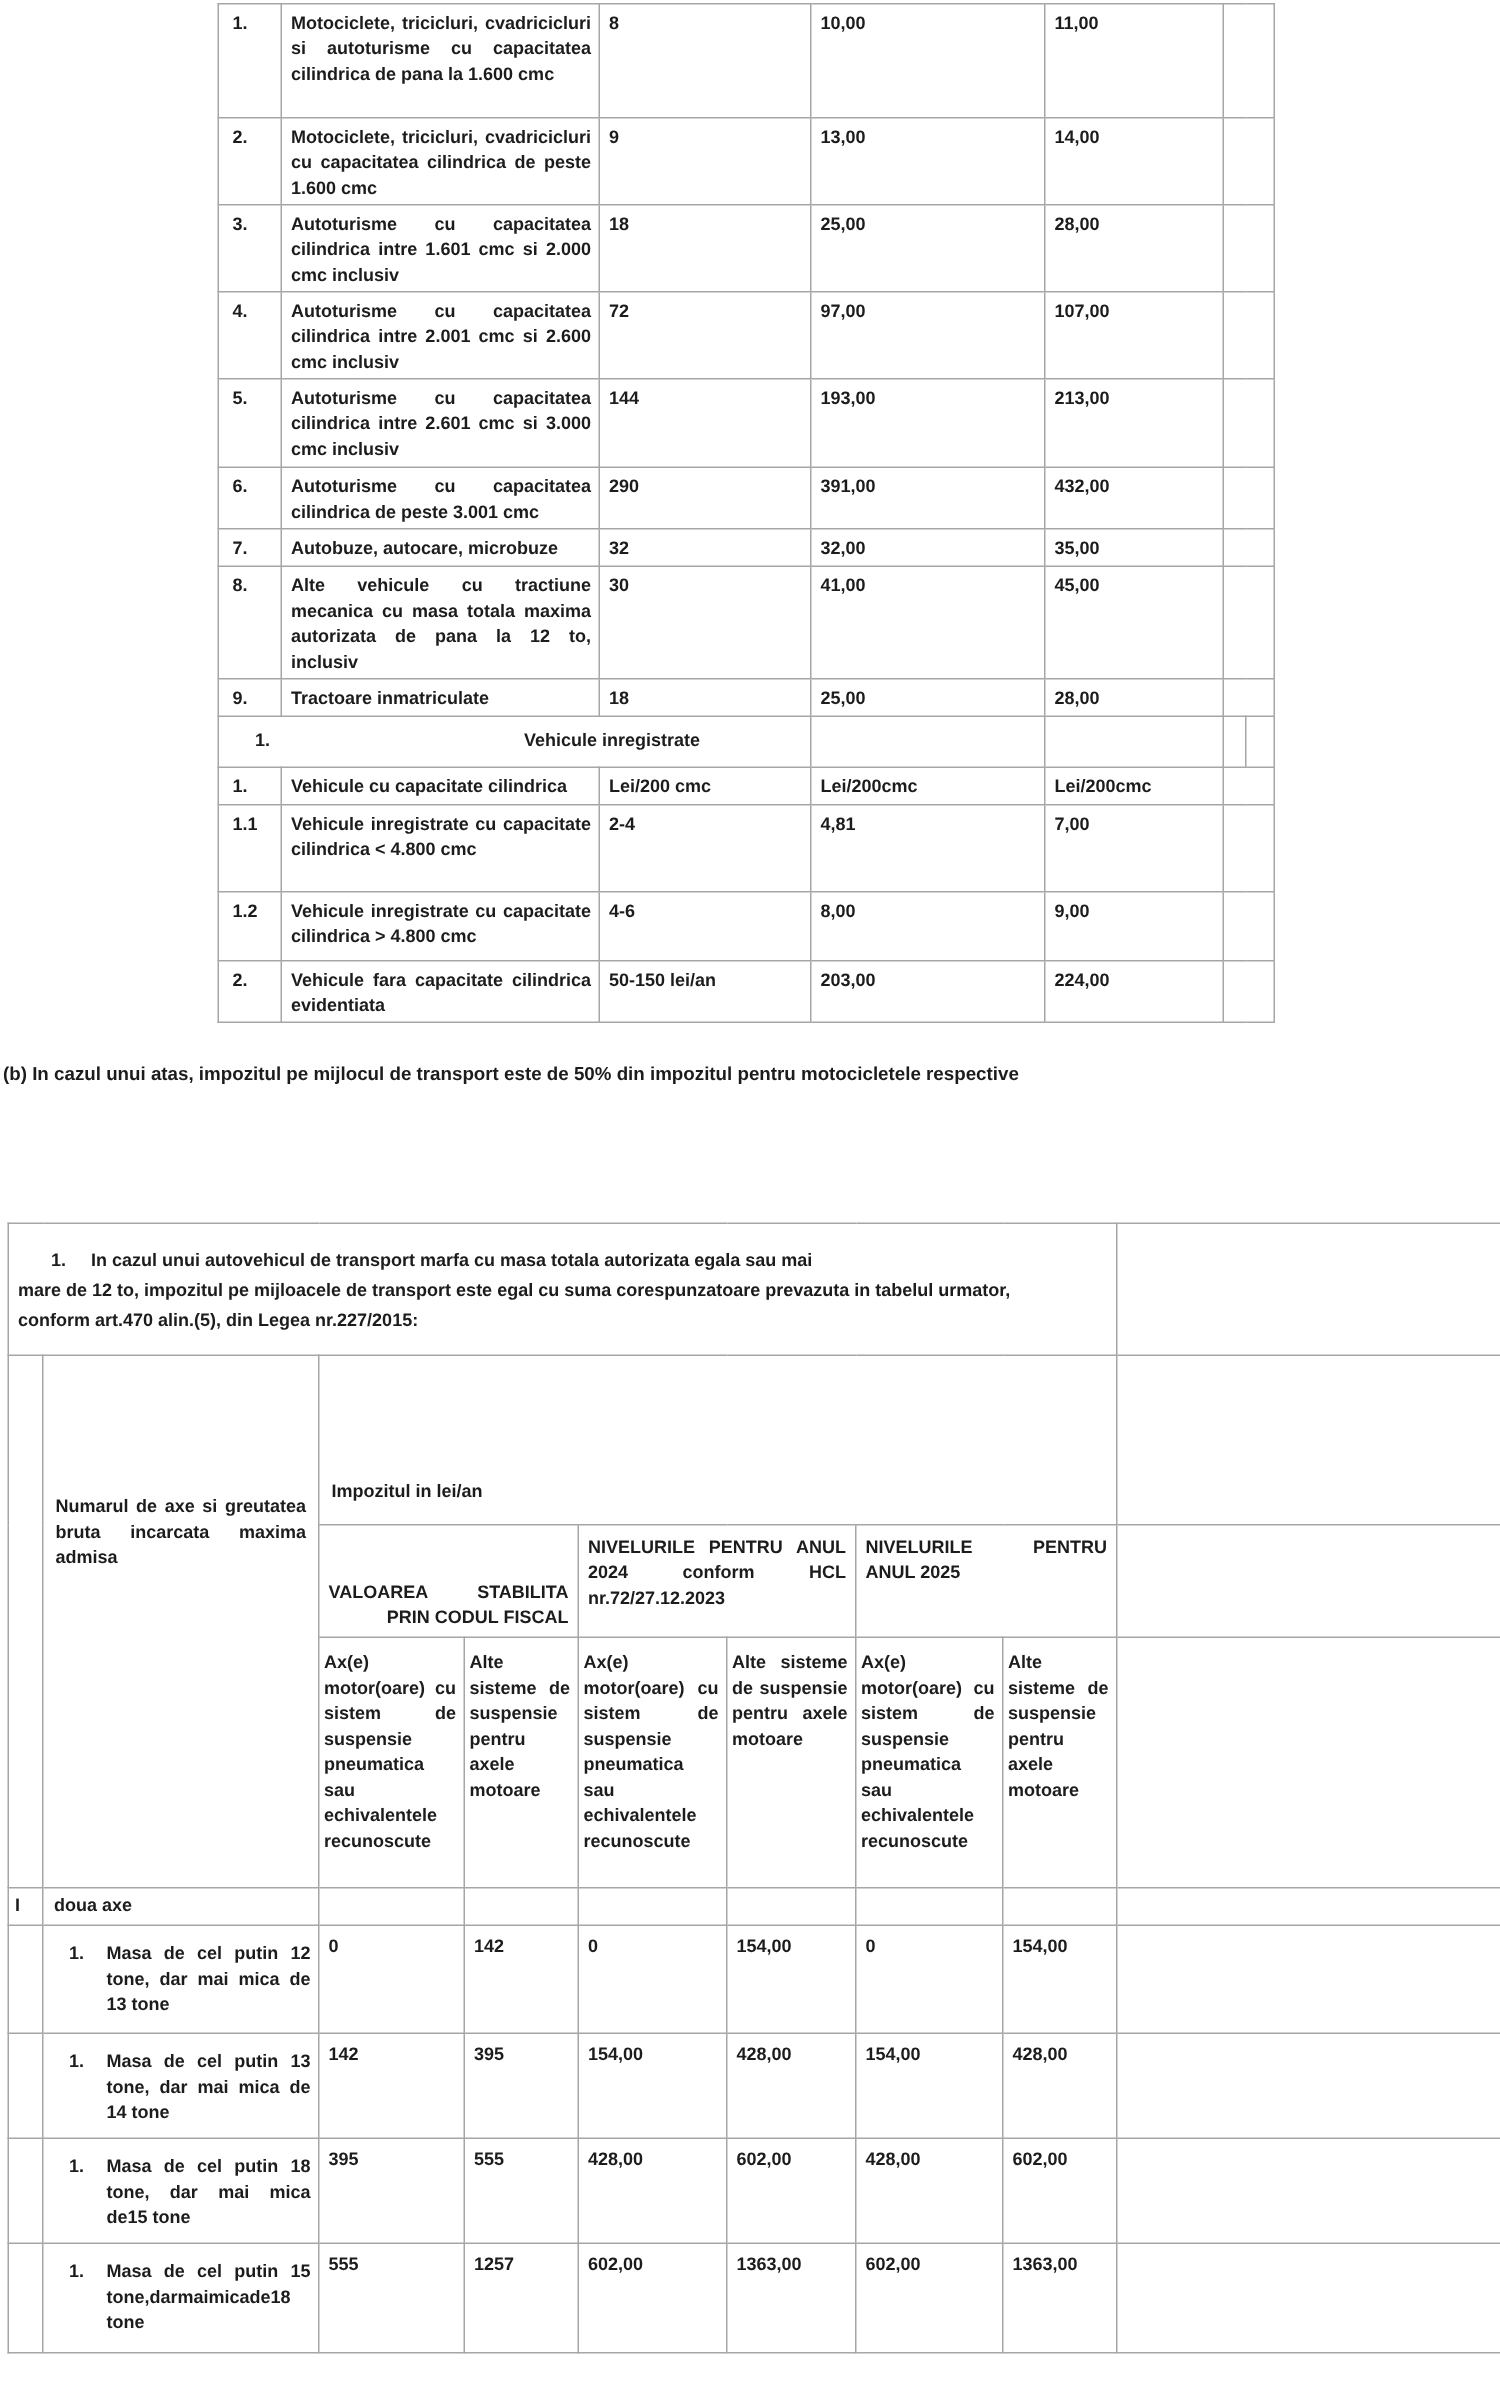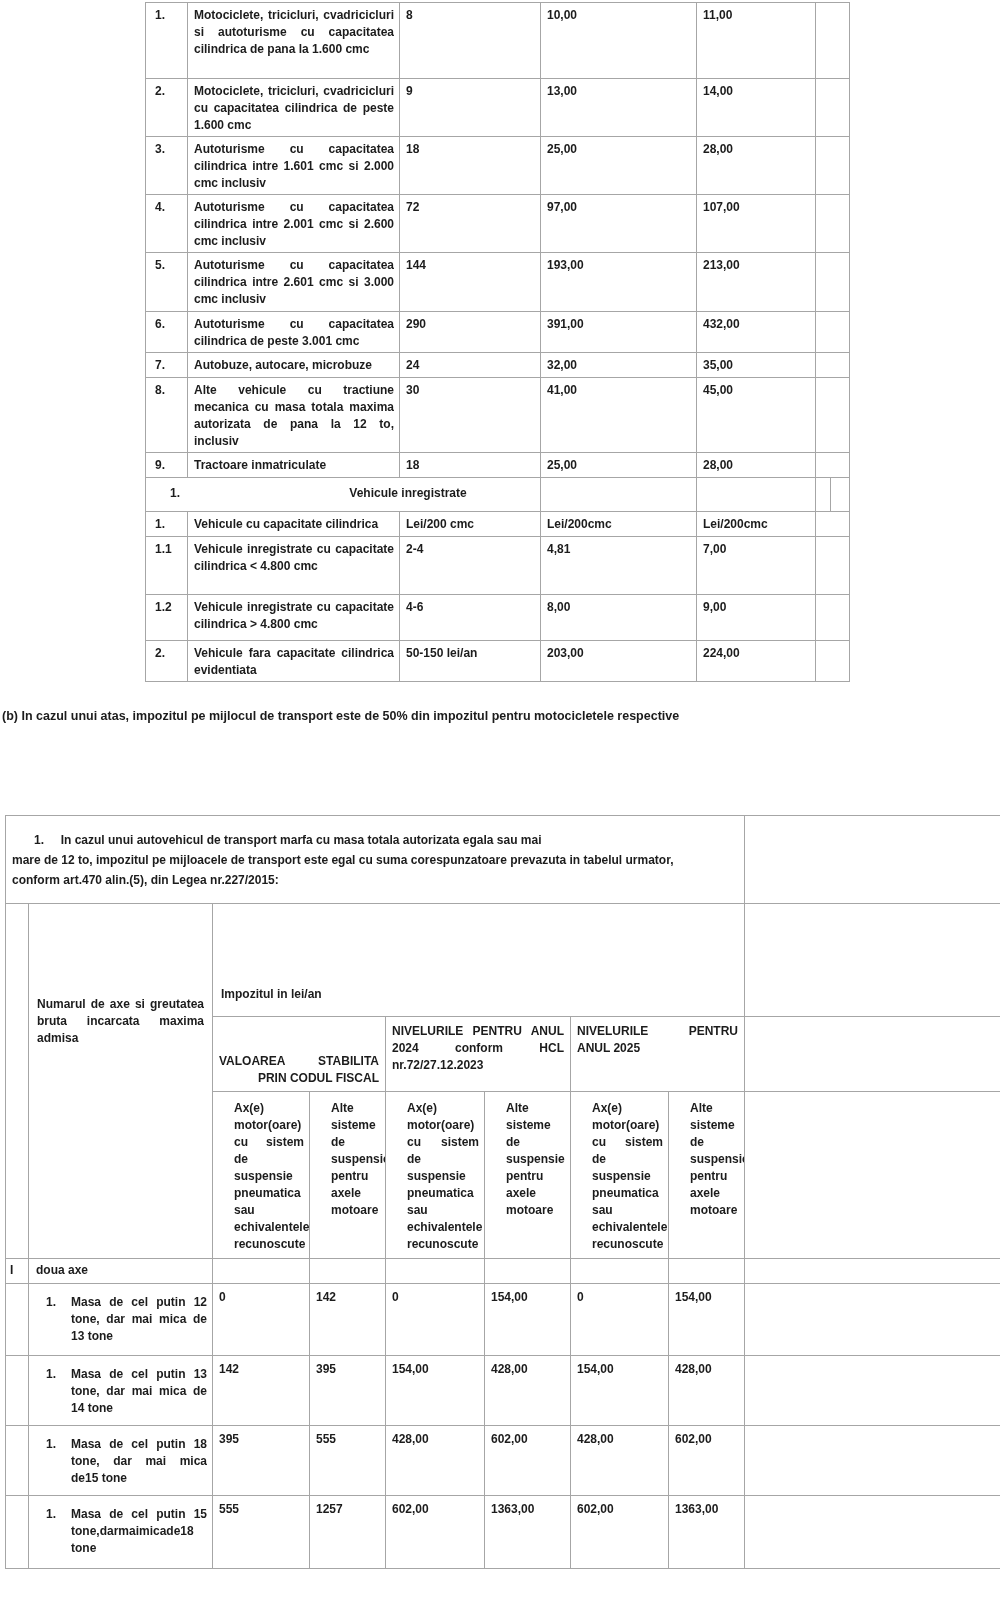--- a/index.html
+++ b/index.html
@@ -24,21 +24,21 @@
   #t2{left:5px;top:815px;width:999px;}
   #t2 td.para{padding:14px 8px 0 6px;}
   #t2 .pl{line-height:20px;}
   #t2 .pl.ind{margin-left:22px;}
   #t2 td.axes{padding:92px 8px 0 8px;text-align:justify;}
   #t2 td.impozit{vertical-align:bottom;padding:0 6px 13px 8px;}
   #t2 td.valoarea{vertical-align:bottom;padding:0 6px 4px 6px;text-align:right;}
   #t2 td.niv{padding:6px 6px 0 6px;}
   #t2 .j{text-align:justify;}
   #t2 .jline{display:flex;justify-content:space-between;}
-  #t2 td.subh{padding:8px 5px 0 21px;}
+  #t2 td.subh{padding:8px 5px 0 3px;}
   #t2 td.secnum{padding:3px 2px 0 4px;}
   #t2 td.seclabel{padding:3px 4px 0 7px;}
   #t2 td.dcell{padding:10px 5px 0 0;}
   #t2 .li{display:flex;}
   #t2 .lnum{width:25px;padding-left:17px;flex:0 0 auto;box-sizing:content-box;}
   #t2 .ltext{flex:1 1 auto;text-align:justify;}
   #t2 td.val{padding:5px 4px 0 6px;}
 </style>
 </head>
 <body>
@@ -98,21 +98,21 @@
     <td class="num">6.</td>
     <td class="desc">Autoturisme cu capacitatea cilindrica de peste 3.001 cmc</td>
     <td class="val">290</td>
     <td class="val">391,00</td>
     <td class="val">432,00</td>
     <td colspan="2"></td>
   </tr>
   <tr style="height:25px">
     <td class="num">7.</td>
     <td class="desc">Autobuze, autocare, microbuze</td>
-    <td class="val">24</td>
+    <td class="val">32</td>
     <td class="val">32,00</td>
     <td class="val">35,00</td>
     <td colspan="2"></td>
   </tr>
   <tr style="height:75px">
     <td class="num">8.</td>
     <td class="desc">Alte vehicule cu tractiune mecanica cu masa totala maxima autorizata de pana la 12 to, inclusiv</td>
     <td class="val">30</td>
     <td class="val">41,00</td>
     <td class="val">45,00</td>

